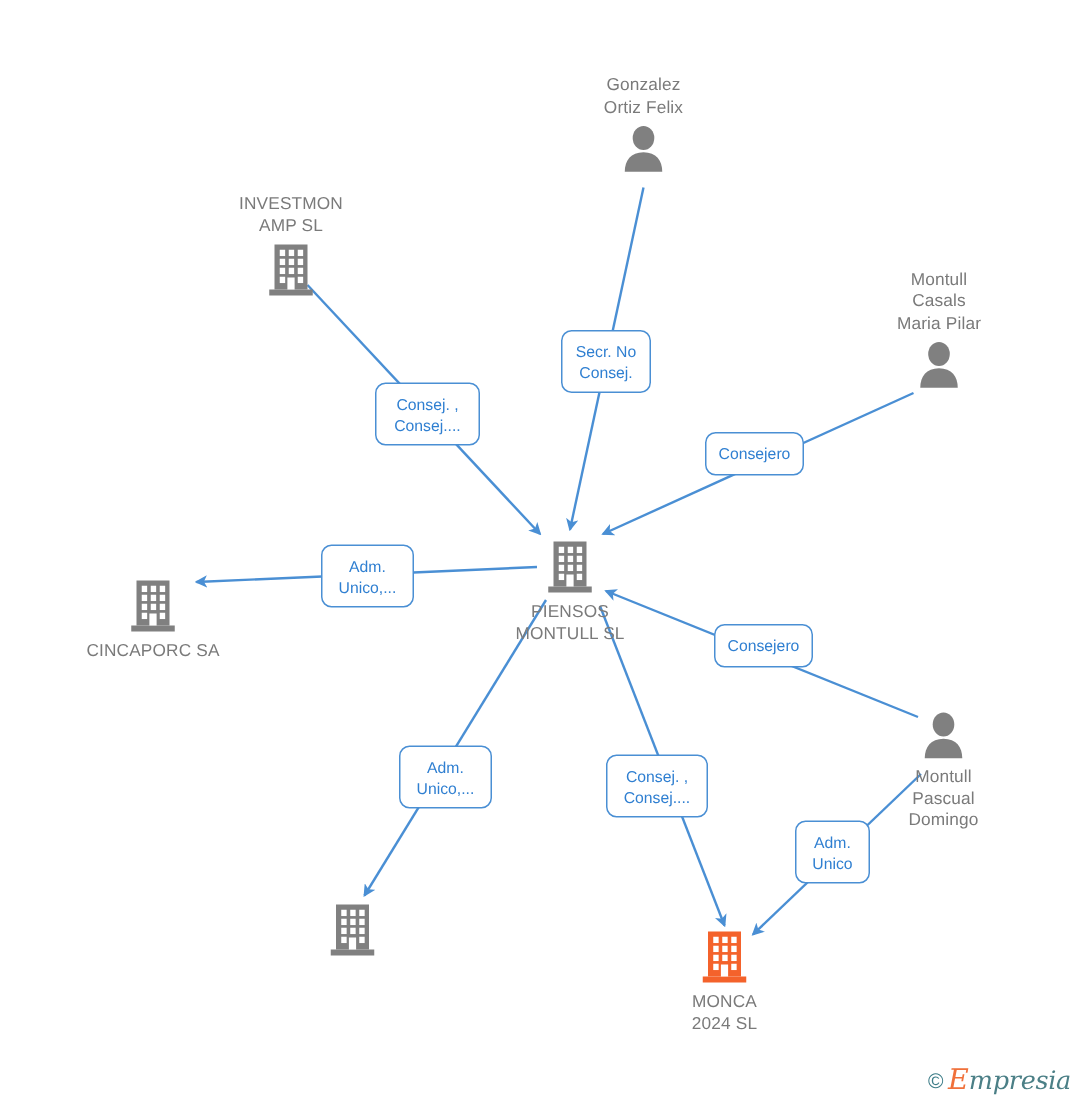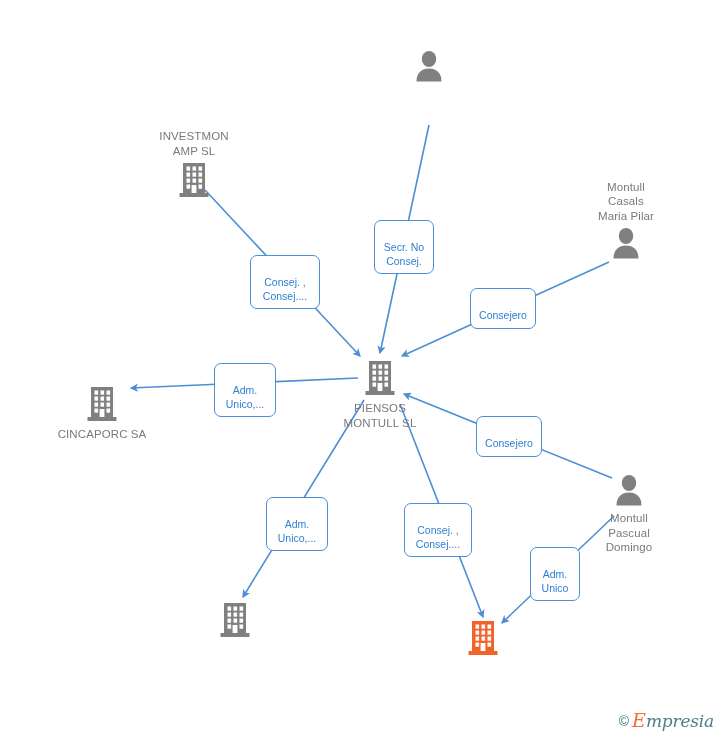--- a/index.html
+++ b/index.html
@@ -62,21 +62,21 @@
   }
   .edge-label {
     position: absolute;
     border: 1.2px solid #4a8fd4;
     border-radius: 7px;
     background: #ffffff;
     color: #2f7fd1;
     font-size: 10.5px;
     line-height: 13.5px;
     text-align: center;
-    padding: 20px 7px 5px 7px;
+    padding: 8px 7px 5px 7px;
     white-space: pre-line;
     box-sizing: border-box;
   }
   .watermark {
     position: absolute;
     right: 14px;
     bottom: 8px;
     font-size: 16px;
     line-height: 20px;
     white-space: nowrap;
@@ -143,20 +143,22 @@
               <rect x="20.5" y="10.5" width="3.6" height="4.2" fill="#ffffff"></rect>
               <rect x="20.5" y="16.5" width="3.6" height="4.2" fill="#ffffff"></rect>
               <rect x="20.5" y="22.5" width="3.6" height="4.2" fill="#ffffff"></rect>
               <rect x="13.6" y="23" width="4.8" height="8" fill="#ffffff"></rect>
             </g>
           </svg></div>
         <div class="node-label below">PIENSOS
 MONTULL SL</div>
       </div>
       <div class="node" style="width: 150px; left: 354px; top: 50px;">
+        <div class="node-label above">Gonzalez
+Ortiz Felix</div>
         <div class="node-icon"><svg width="30" height="32" viewBox="0 0 30 32">
             <g fill="#808080">
               <ellipse cx="15" cy="9" rx="7.2" ry="8"></ellipse>
               <path d="M15 18.5 C6.5 18.5 2.5 24 2.5 31.5 L27.5 31.5 C27.5 24 23.5 18.5 15 18.5 Z"></path>
             </g>
           </svg></div>
       </div>
       <div class="node" style="width: 150px; left: 119px; top: 129px;">
         <div class="node-label above">INVESTMON
 AMP  SL</div>
@@ -254,20 +256,22 @@
               <rect x="14.5" y="4.5" width="3.6" height="4.2" fill="#ffffff"></rect>
               <rect x="14.5" y="10.5" width="3.6" height="4.2" fill="#ffffff"></rect>
               <rect x="14.5" y="16.5" width="3.6" height="4.2" fill="#ffffff"></rect>
               <rect x="20.5" y="4.5" width="3.6" height="4.2" fill="#ffffff"></rect>
               <rect x="20.5" y="10.5" width="3.6" height="4.2" fill="#ffffff"></rect>
               <rect x="20.5" y="16.5" width="3.6" height="4.2" fill="#ffffff"></rect>
               <rect x="20.5" y="22.5" width="3.6" height="4.2" fill="#ffffff"></rect>
               <rect x="13.6" y="23" width="4.8" height="8" fill="#ffffff"></rect>
             </g>
           </svg></div>
+        <div class="node-label below">MONCA
+2024  SL</div>
       </div>
     </div>
   <div id="edge-labels-layer">
       <div class="edge-label" style="left: 374px; top: 220px; width: 60px; border-color: rgb(74, 143, 212); color: rgb(47, 127, 209);">Secr.  No
 Consej.</div>
       <div class="edge-label" style="left: 250px; top: 255px; width: 70px; border-color: rgb(74, 143, 212); color: rgb(47, 127, 209);">Consej. ,
 Consej....</div>
       <div class="edge-label" style="left: 470px; top: 288px; width: 66px; border-color: rgb(74, 143, 212); color: rgb(47, 127, 209);">Consejero</div>
       <div class="edge-label" style="left: 476px; top: 416px; width: 66px; border-color: rgb(74, 143, 212); color: rgb(47, 127, 209);">Consejero</div>
       <div class="edge-label" style="left: 214px; top: 363px; width: 62px; border-color: rgb(74, 143, 212); color: rgb(47, 127, 209);">Adm.

